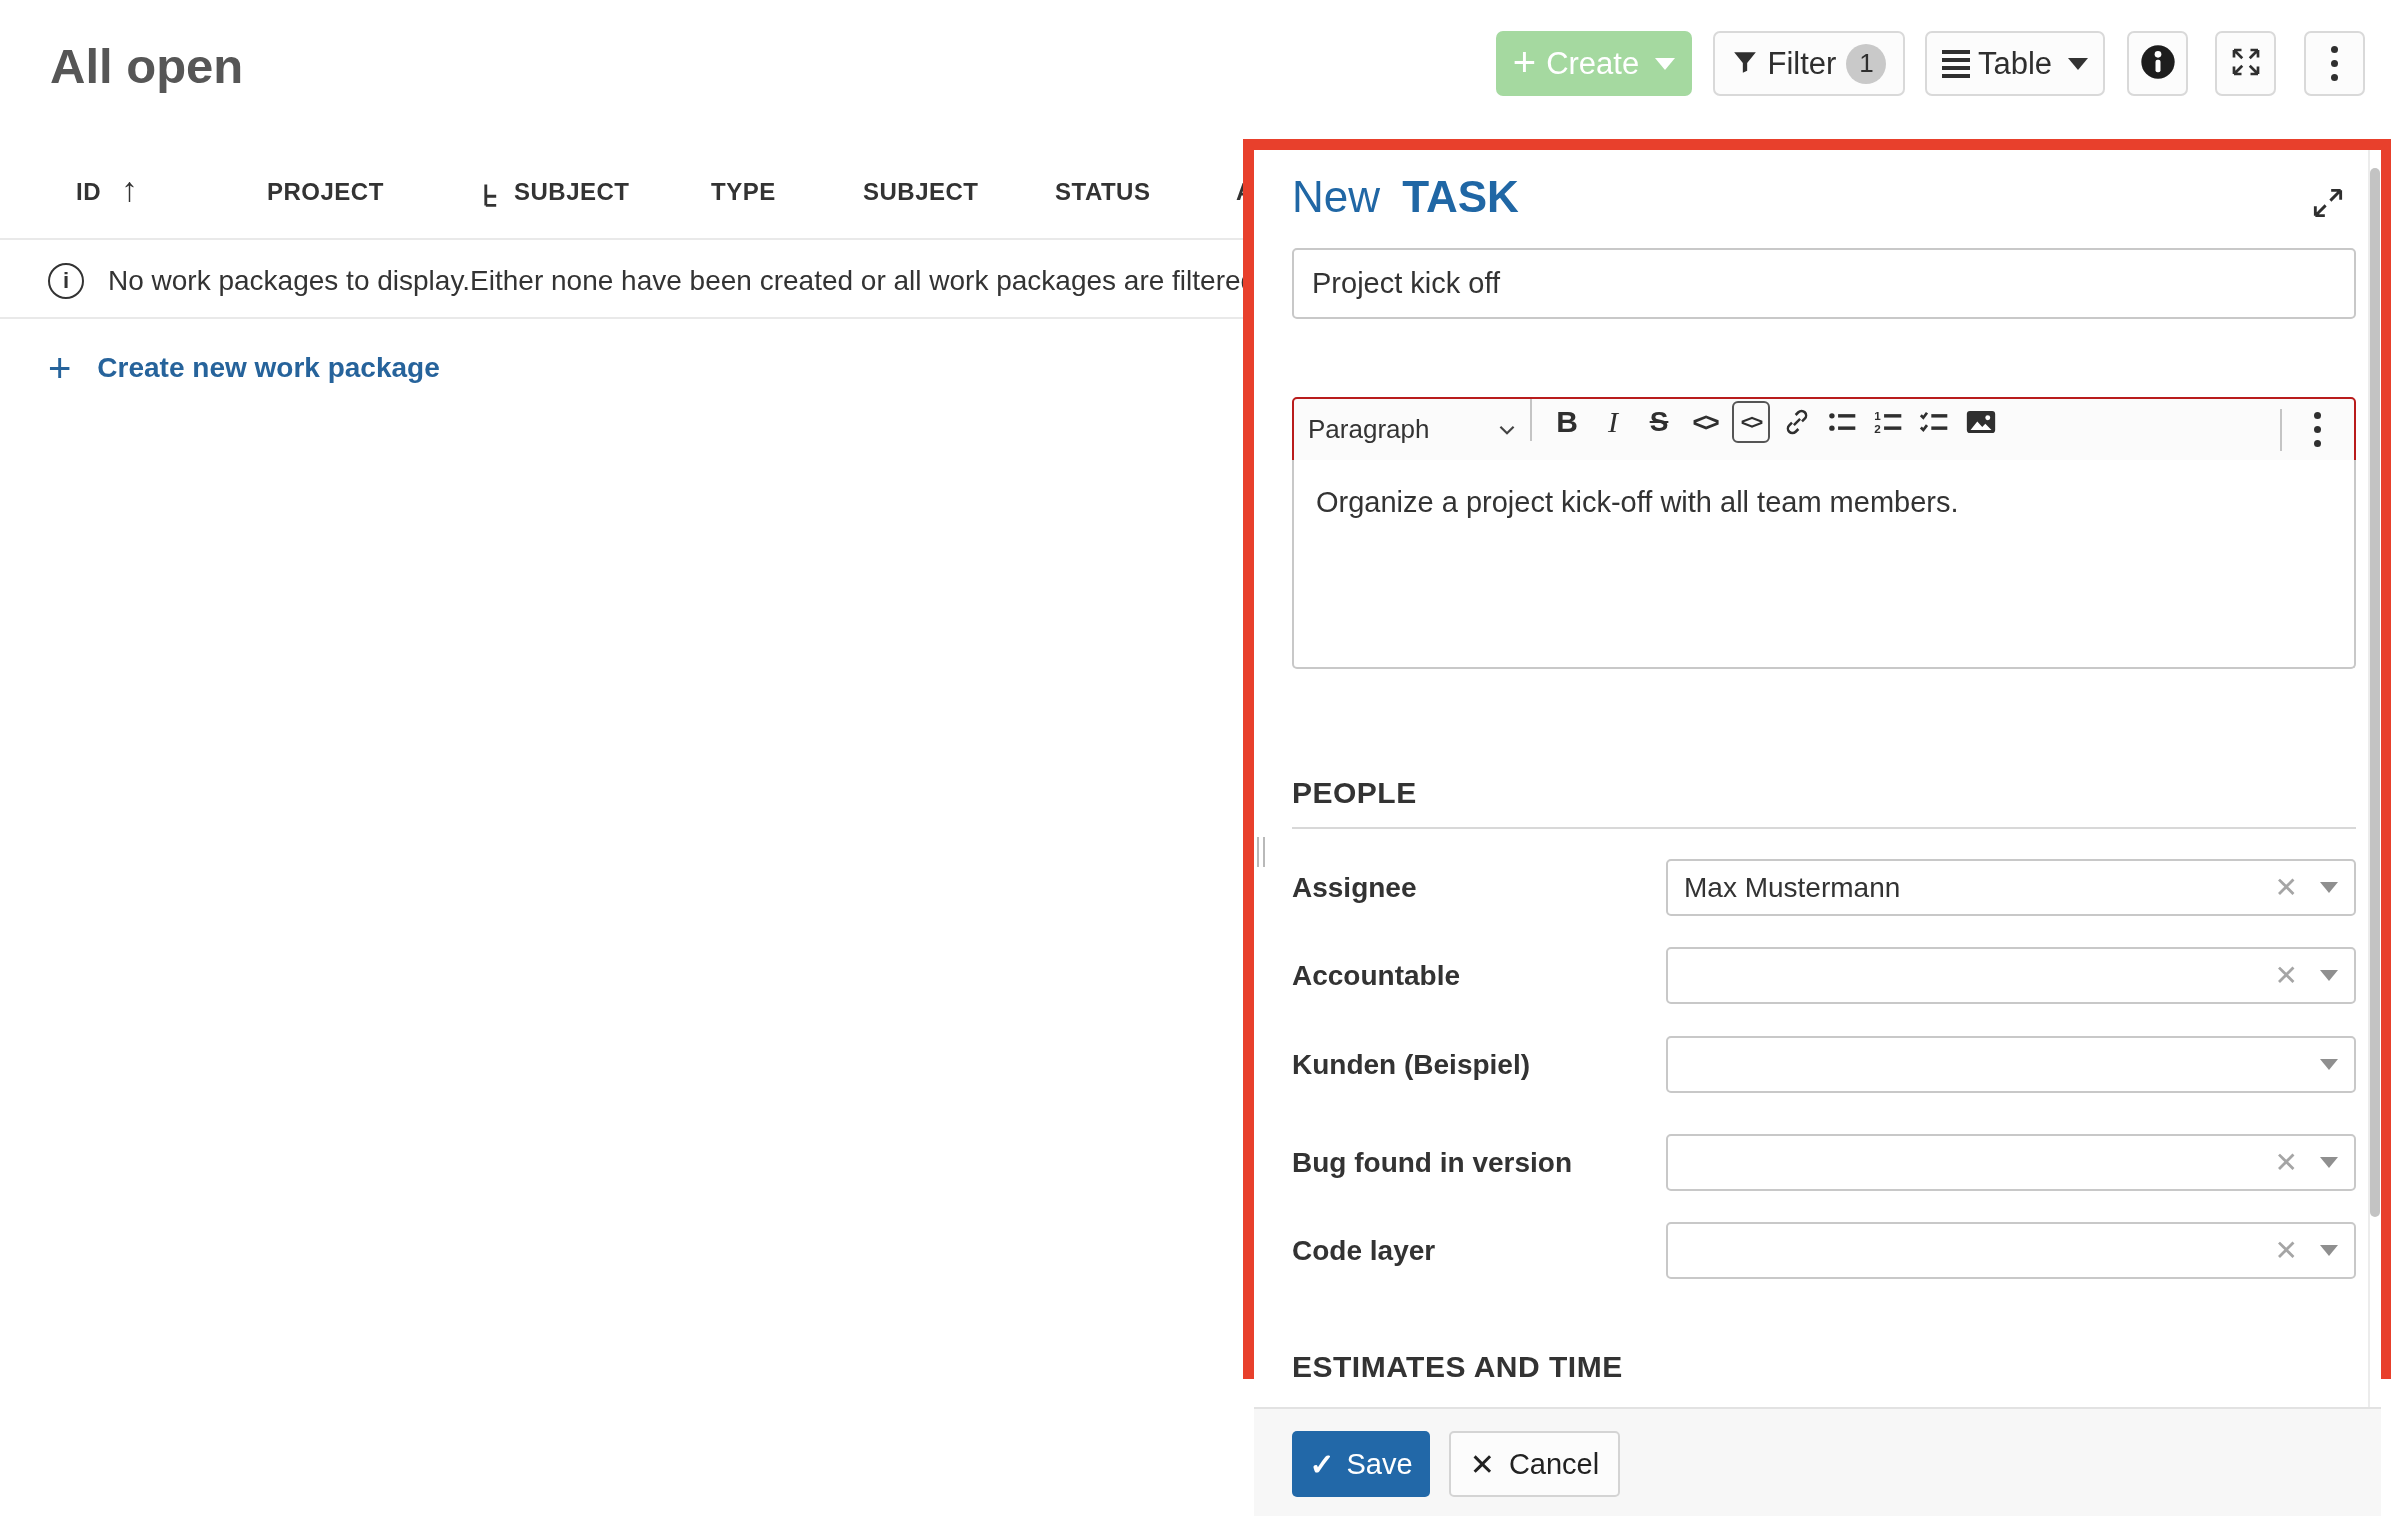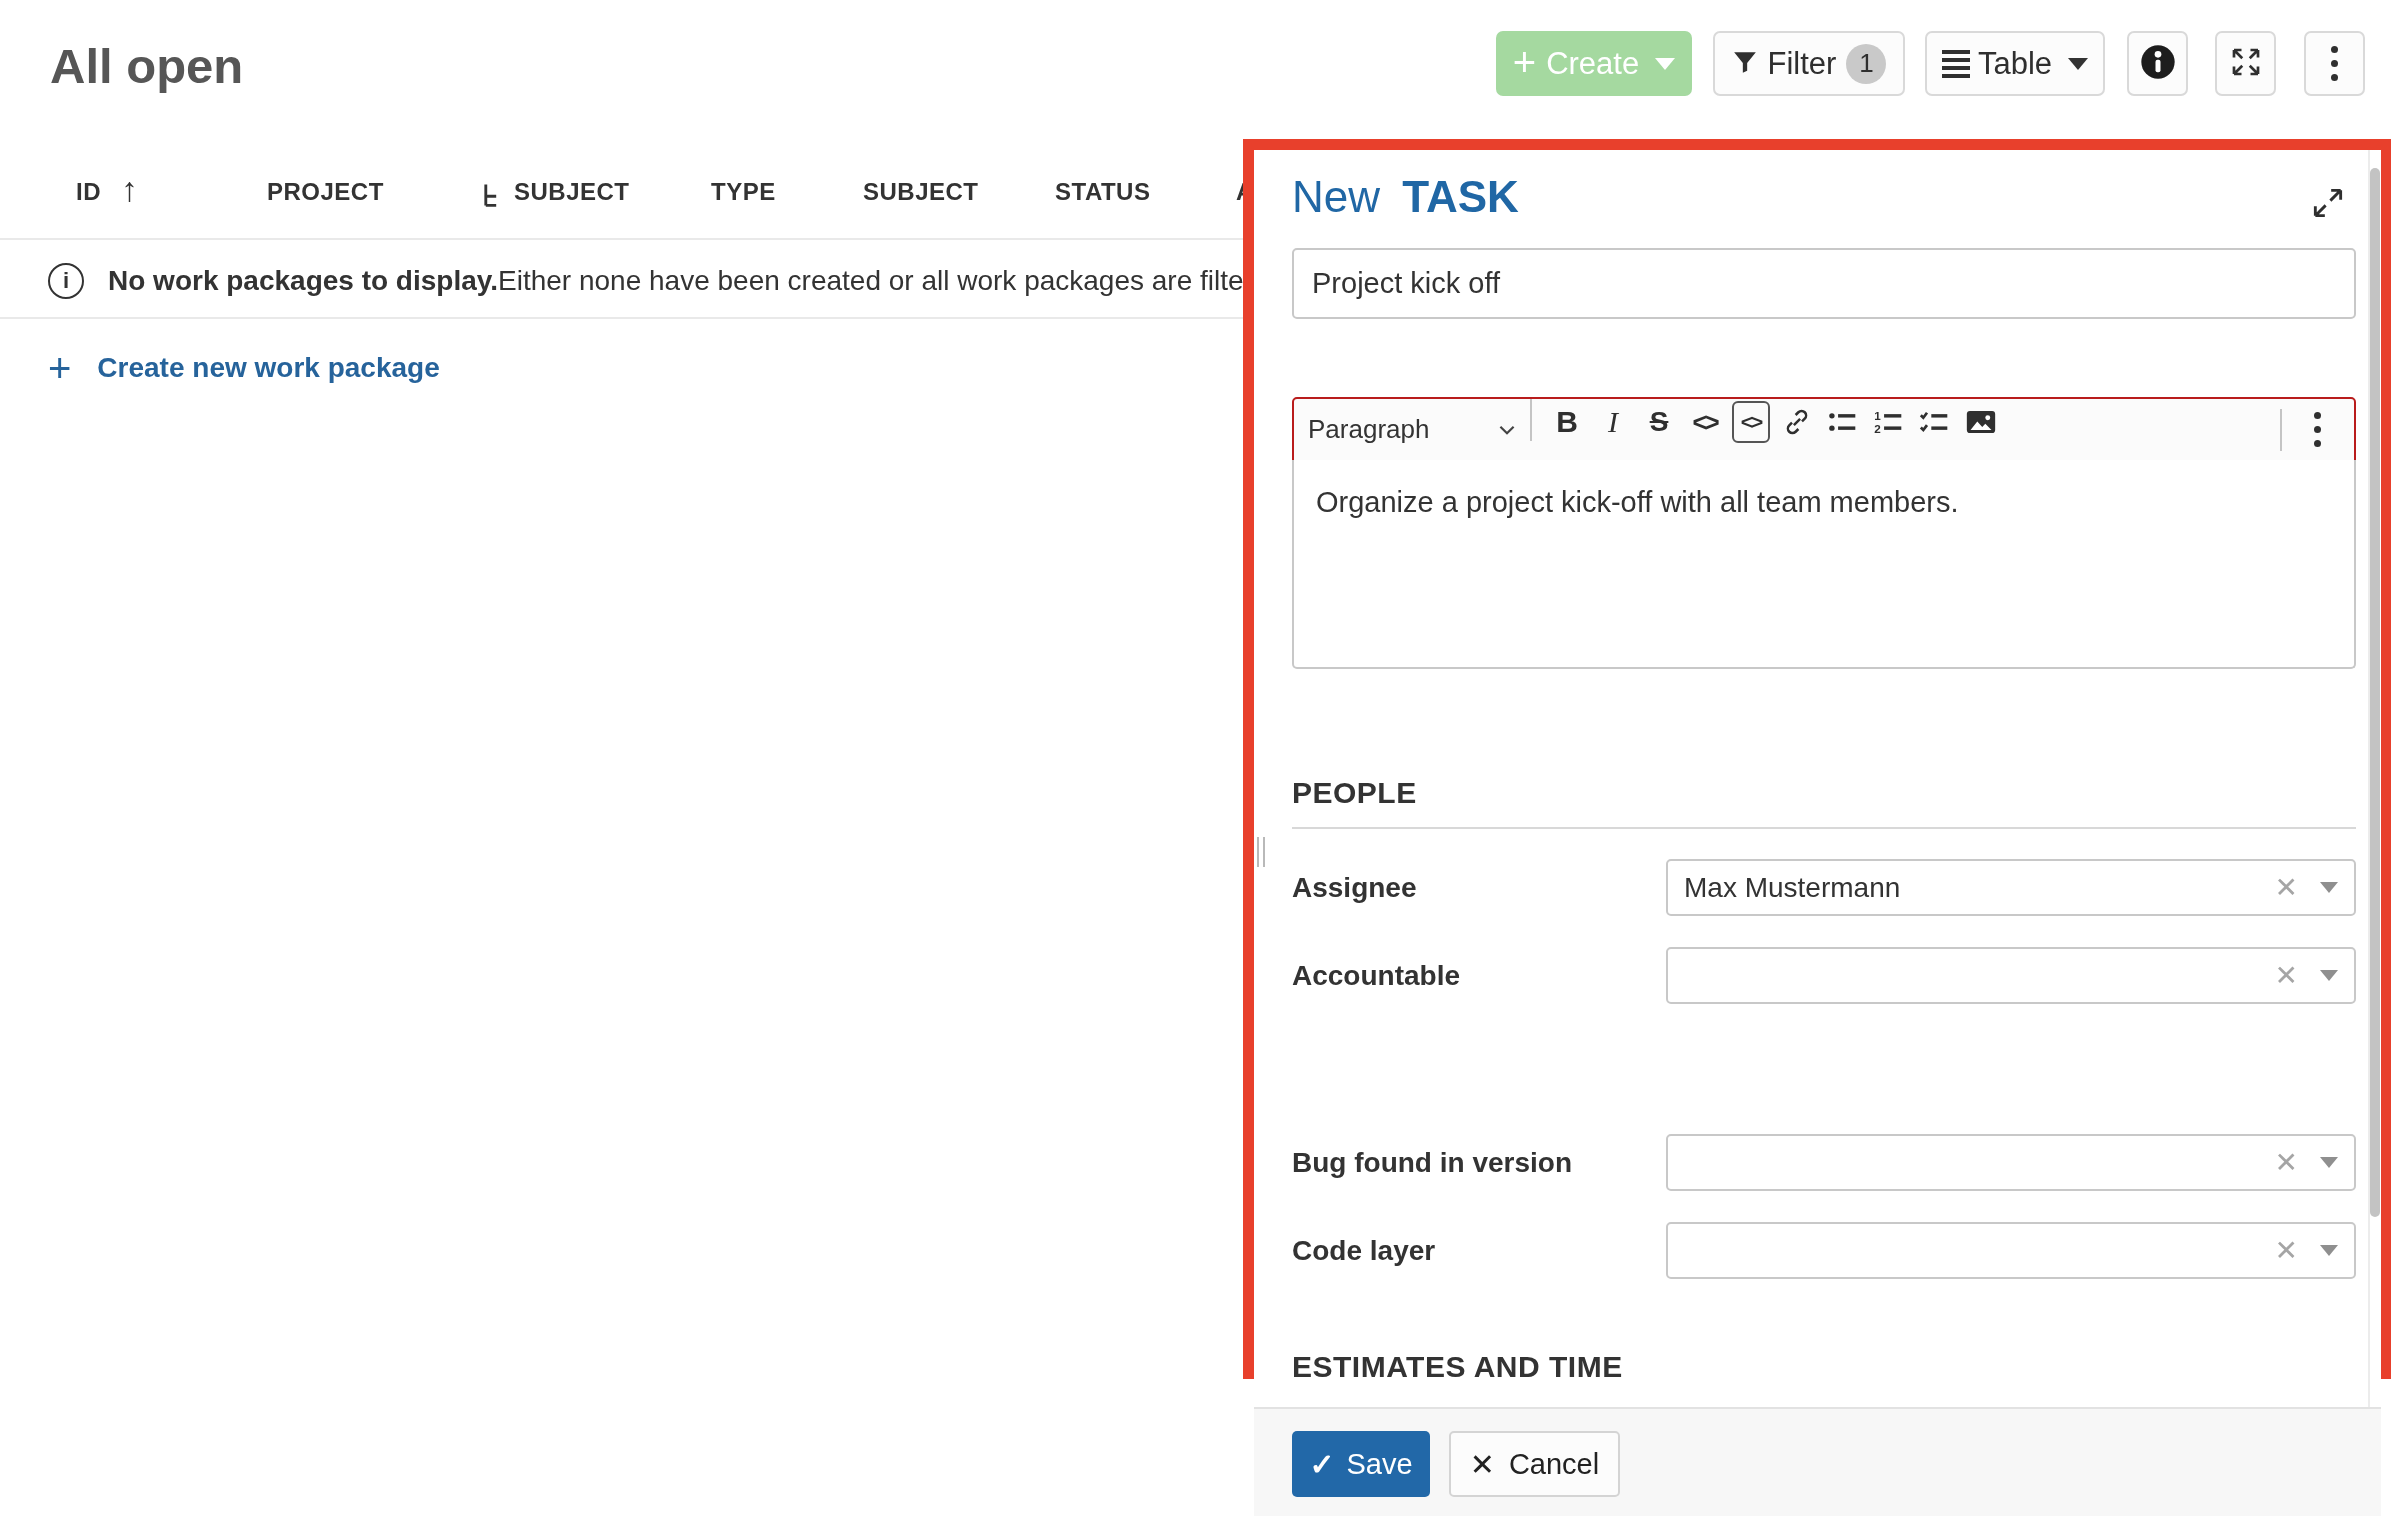--- a/index.html
+++ b/index.html
@@ -33,21 +33,21 @@
   
   .col-head { position:absolute; top:178px; font-size:24px; font-weight:700; color:#333; letter-spacing:0.5px; white-space:nowrap; }
   .sort-arrow { position:absolute; left:121px; top:170px; font-size:34px; font-weight:400; color:#333; }
   .hier-icon { position:absolute; left:480px; top:182px; }
   .divider { position:absolute; height:2px; background:#e9e9e9; left:0; width:1254px; }
   .d1 { top:238px; } .d2 { top:317px; }
   .empty-row { position:absolute; left:48px; top:263px; display:flex; align-items:center; gap:24px; white-space:nowrap; }
   .info-circle { width:36px; height:36px; border:2.5px solid #333; border-radius:50%; display:flex; align-items:center; justify-content:center;
                  font-size:22px; font-weight:700; flex:0 0 auto; }
   .empty-text { font-size:28px; color:#333; }
-  .empty-text b { font-weight:700; }
+  .empty-text b { font-weight:400; }
   .create-link { position:absolute; left:48px; top:348px; display:flex; align-items:center; gap:26px; color:#26639b; cursor:pointer; }
   .create-link .plus { font-size:40px; font-weight:300; line-height:1; }
   .create-link .txt { font-size:28px; font-weight:700; }
 
   
   .panel { position:absolute; left:1243px; top:139px; width:1148px; height:1240px; background:#fff;
            border:11px solid #e8402c; border-bottom:none; z-index:5; }
   .panel-inner { position:relative; width:1127px; height:1367px; }
   .drag-handle { position:absolute; left:3px; top:687px; width:8px; height:30px; border-left:2px solid #b9b9b9; border-right:2px solid #b9b9b9; cursor:col-resize; }
   .panel-header { position:absolute; left:38px; top:22px; font-size:44px; color:#2067a5; white-space:nowrap; }
@@ -298,20 +298,27 @@
 
       <div class="field-row" style="top:797px">
         <span class="flabel">Accountable</span>
         <div class="fcontrol">
           <span class="fvalue"></span>
           <span class="clear-x">✕</span>
           <span class="sel-caret"></span>
         </div>
       </div>
 
+      <div class="field-row" style="top:886px">
+        <span class="flabel">Kunden (Beispiel)</span>
+        <div class="fcontrol no-clear">
+          <span class="fvalue"></span>
+          <span class="sel-caret"></span>
+        </div>
+      </div>
 
       <div class="field-row" style="top:984px">
         <span class="flabel">Bug found in version</span>
         <div class="fcontrol">
           <span class="fvalue"></span>
           <span class="clear-x">✕</span>
           <span class="sel-caret"></span>
         </div>
       </div>
 

